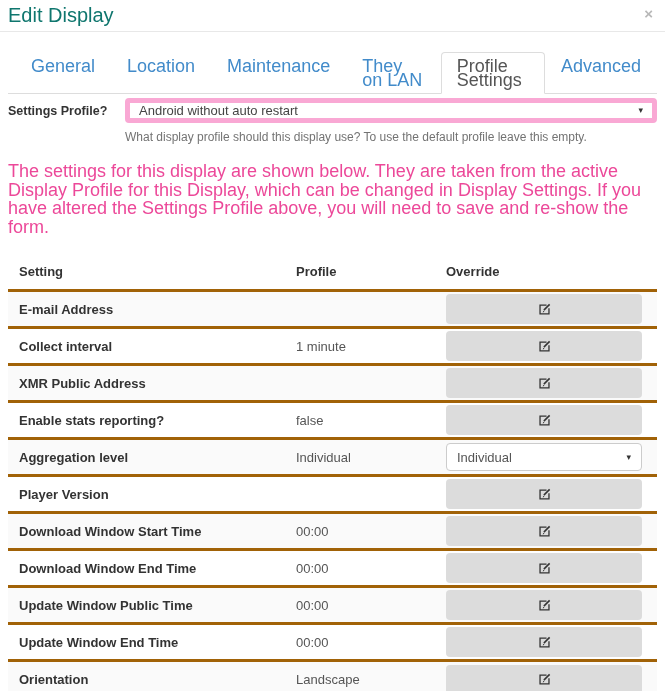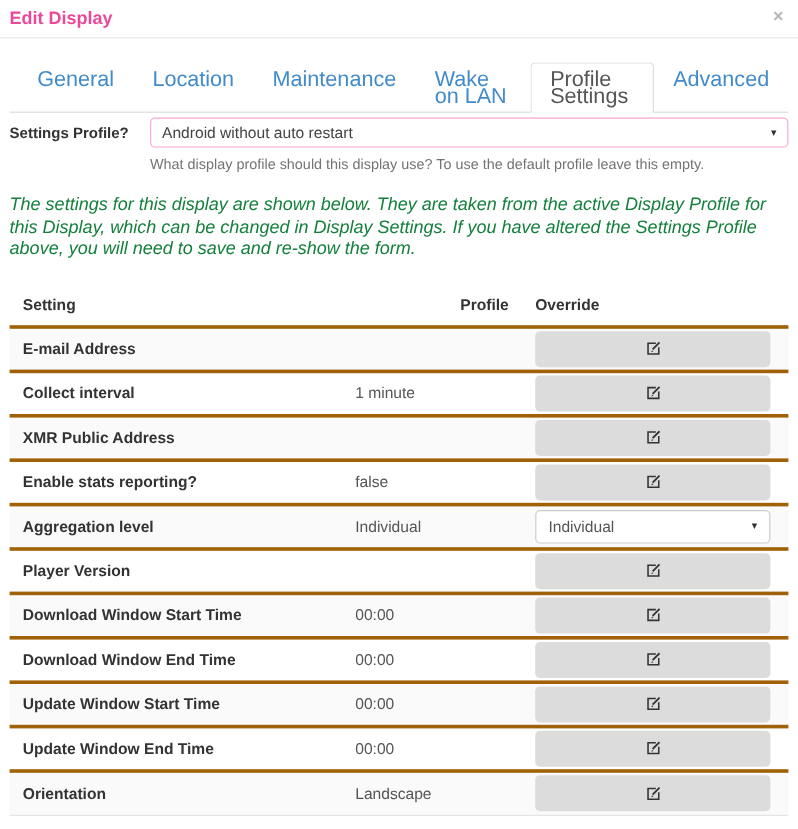--- a/index.html
+++ b/index.html
@@ -8,21 +8,21 @@
     font-family: "Liberation Sans", sans-serif;
     font-size: 13px;
     color: #333;
     background: #fff;
     overflow: hidden;
   }
   .modal { width: 665px; height: 691px; background: #fff; }
 
   
   .modal-header { position: relative; padding: 7px 10px 7px 8px; border-bottom: 1px solid #e8e8e8; }
-  .modal-title { font-size: 15px; line-height: 17px; color: #ec4899; font-weight: 700; }
+  .modal-title { font-size: 20px; line-height: 17px; color: #0f766e; font-weight: 400; }
   .close-btn {
     position: absolute; right: 12px; top: 6px;
     color: #b8b8b8; font-size: 15px; font-weight: bold; line-height: 16px;
     cursor: pointer;
   }
 
   .modal-body { padding: 0 8px; }
 
   
   .nav-tabs { display: flex; border-bottom: 1px solid #ddd; margin-top: 20px; padding-left: 7px; }
@@ -38,39 +38,39 @@
     color: #555; background: #fff;
     border-color: #ddd;
     border-bottom: 1px solid #fff;
   }
 
   
   .form-row { display: flex; align-items: center; margin-top: 4px; }
   .form-label { width: 117px; flex: 0 0 117px; font-weight: bold; font-size: 12.5px; color: #333; }
   .profile-select {
     flex: 1; height: 25px;
-    border: 1px solid #f9a8d4; border-radius: 4px;
+    border: 5px solid #f9a8d4; border-radius: 4px;
     display: flex; align-items: center; justify-content: space-between;
     padding: 0 9px; cursor: pointer; background: #fff;
     color: #444;
   }
   .caret { font-size: 9px; color: #333; line-height: 1; }
 
   .help-text { margin-left: 117px; margin-top: 7px; font-size: 12px; color: #737373; }
 
-  .description { margin-top: 18px; font-size: 15px; line-height: 18.5px; color: #15803d; max-width: 640px; font-style: italic; }
+  .description { margin-top: 18px; font-size: 18px; line-height: 18.5px; color: #ec4899; max-width: 640px; }
 
   
   table.settings-table { width: 100%; border-collapse: collapse; margin-top: 16px; }
   .settings-table th {
     text-align: left; font-weight: bold; font-size: 13px;
     padding: 12px 11px 10px 11px; color: #333;
   }
   .settings-table th.col-setting  { width: 277px; }
-  .settings-table th.col-profile  { width: 150px; text-align: right; }
+  .settings-table th.col-profile  { width: 150px; }
   .settings-table th.col-override { width: 222px; }
   .settings-table td {
     height: 37px; padding: 0 11px; vertical-align: middle;
     border-top: 3px solid #a16207; font-size: 13px;
   }
   .settings-table tbody tr:nth-child(odd) { background: #fafafa; }
   .settings-table tbody tr:last-child { border-bottom: 1px solid #e5e5e5; }
   .settings-table tbody { border-bottom: 1px solid #e5e5e5; }
   td.cell-setting { font-weight: bold; color: #333; }
   td.cell-profile { color: #555; }
@@ -98,21 +98,21 @@
     <div class="modal-title">Edit Display</div>
     <span class="close-btn">×</span>
   </div>
 
   <div class="modal-body">
 
     <div class="nav-tabs">
         <div class="tab">General</div>
         <div class="tab">Location</div>
         <div class="tab">Maintenance</div>
-        <div class="tab">Wake on LAN</div>
+        <div class="tab">They on LAN</div>
         <div class="tab active">Profile Settings</div>
         <div class="tab">Advanced</div>
       </div>
 
     <div class="form-row">
       <div class="form-label">Settings Profile?</div>
       <div class="profile-select">
         <span>Android without auto restart</span>
         <span class="caret">▾</span>
       </div>
@@ -225,21 +225,21 @@
               <button class="override-btn">
                 <svg class="edit-icon-svg" width="13" height="13" viewBox="0 0 16 16">
                   <path d="M10.5 2.5H2.5v11h11V6.5" stroke="#333" stroke-width="1.6" fill="none"></path>
                   <path d="M7.2 8.8 14.3 1.7" stroke="#333" stroke-width="1.9" fill="none"></path>
                   <path d="M6.6 9.6 5.9 11.6 7.9 10.9z" fill="#333"></path>
                 </svg>
               </button>
             </td>
           </tr>
           <tr>
-            <td class="cell-setting">Update Window Start Time</td>
+            <td class="cell-setting">Update Window Public Time</td>
             <td class="cell-profile">00:00</td>
             <td class="cell-override">
               <button class="override-btn">
                 <svg class="edit-icon-svg" width="13" height="13" viewBox="0 0 16 16">
                   <path d="M10.5 2.5H2.5v11h11V6.5" stroke="#333" stroke-width="1.6" fill="none"></path>
                   <path d="M7.2 8.8 14.3 1.7" stroke="#333" stroke-width="1.9" fill="none"></path>
                   <path d="M6.6 9.6 5.9 11.6 7.9 10.9z" fill="#333"></path>
                 </svg>
               </button>
             </td>

